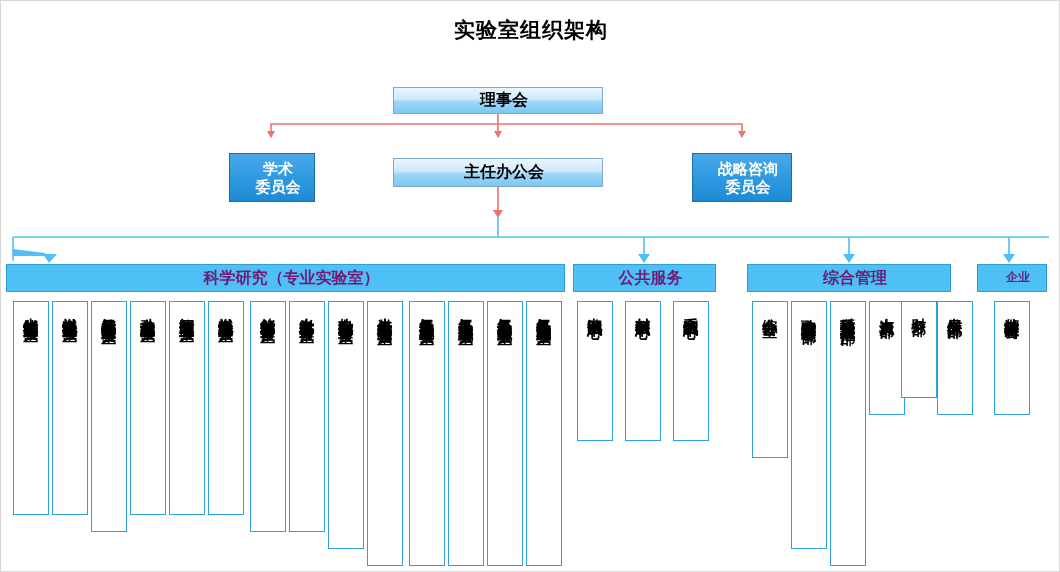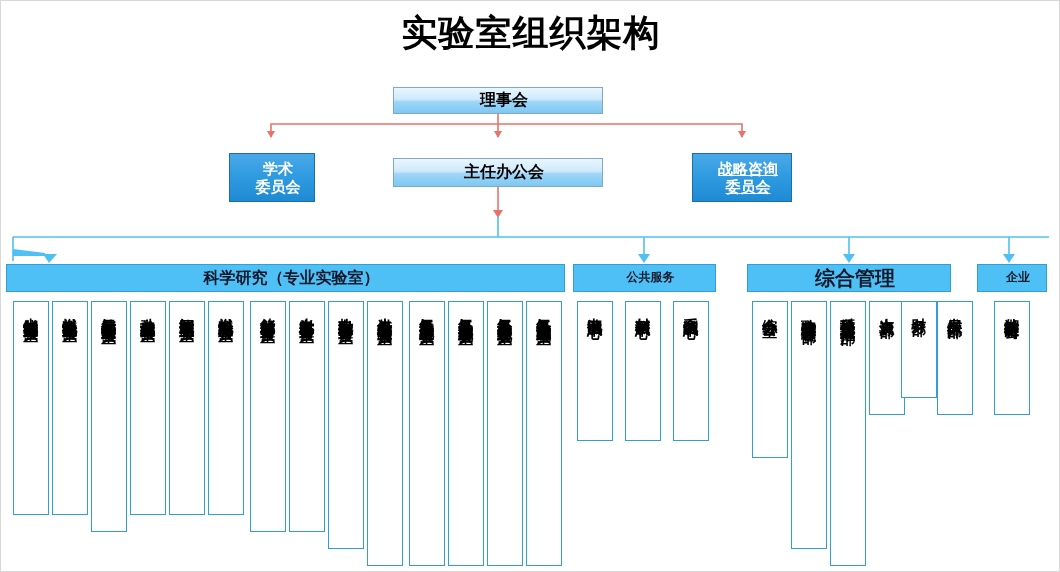--- a/index.html
+++ b/index.html
@@ -7,23 +7,23 @@
     width:1060px;height:572px;
     background:#ffffff;
     font-family:"Liberation Sans","DejaVu Sans",sans-serif;
     position:relative;
     overflow:hidden;
     border:1px solid #d8d8d8;
     box-sizing:border-box;
   }
   .title{
     position:absolute;
-    top:8px;left:0;width:1060px;
+    top:15px;left:0;width:1060px;
     text-align:center;
-    font-size:36px;
+    font-size:21px;
     font-weight:bold;
     color:#000;
     letter-spacing:1px;
   }
   
   .box{
     position:absolute;
     box-sizing:border-box;
     display:flex;
     align-items:center;
@@ -40,21 +40,21 @@
   }
   .blue-solid{
     background:linear-gradient(to bottom,#4aa8e8 0%,#2e9ae0 50%,#1f8ad4 100%);
     border:1px solid #1b6fa8;
     color:#ffffff;
     margin-top:16px;
   }
   .cyan-head{
     background:#4ec0f5;
     border:1px solid #2f9fd6;
-    color:#0f172a;
+    color:#701a75;
   }
   .leaf{
     background:#ffffff;
     border:1px solid #2f9fd6;
     color:#000;
     font-weight:bold;
     writing-mode:vertical-rl;
     text-orientation:upright;
     letter-spacing:1px;
     padding:4px 0;
@@ -106,32 +106,32 @@
 
 <div class="box blue-solid" style="left:228px;top:136px;width:86px;height:49px;font-size:15px;flex-direction:column;">
   <span>学术</span>
   <span>委员会</span>
 </div>
 
 <div class="box grad-h" style="left:392px;top:157px;width:210px;height:29px;font-size:16px;">
   <span>主任办公会</span>
 </div>
 
-<div class="box blue-solid" style="left:691px;top:136px;width:100px;height:49px;font-size:15px;flex-direction:column;text-decoration:underline;">
+<div class="box blue-solid" style="left:691px;top:136px;width:100px;height:49px;font-size:15px;flex-direction:column;">
   <span>战略咨询</span>
   <span>委员会</span>
 </div>
 
 <div class="box cyan-head" style="left:5px;top:263px;width:559px;height:28px;font-size:16px;">
   <span>科学研究（专业实验室）</span>
 </div>
-<div class="box cyan-head" style="left:572px;top:263px;width:143px;height:28px;font-size:12px;">
+<div class="box cyan-head" style="left:572px;top:263px;width:143px;height:28px;font-size:16px;">
   <span>公共服务</span>
 </div>
-<div class="box cyan-head" style="left:746px;top:263px;width:204px;height:28px;font-size:20px;">
+<div class="box cyan-head" style="left:746px;top:263px;width:204px;height:28px;font-size:16px;">
   <span>综合管理</span>
 </div>
 <div class="box cyan-head" style="left:976px;top:263px;width:70px;height:28px;font-size:12px;">
   <span>企业</span>
 </div>
 
 <div class="box leaf" style="left:12px;top:300px;width:36px;height:214px;font-size:15px;">
   <span>光伏制氢技术实验室</span>
   </div>
 <div class="box leaf" style="left:51px;top:300px;width:36px;height:214px;font-size:15px;">

